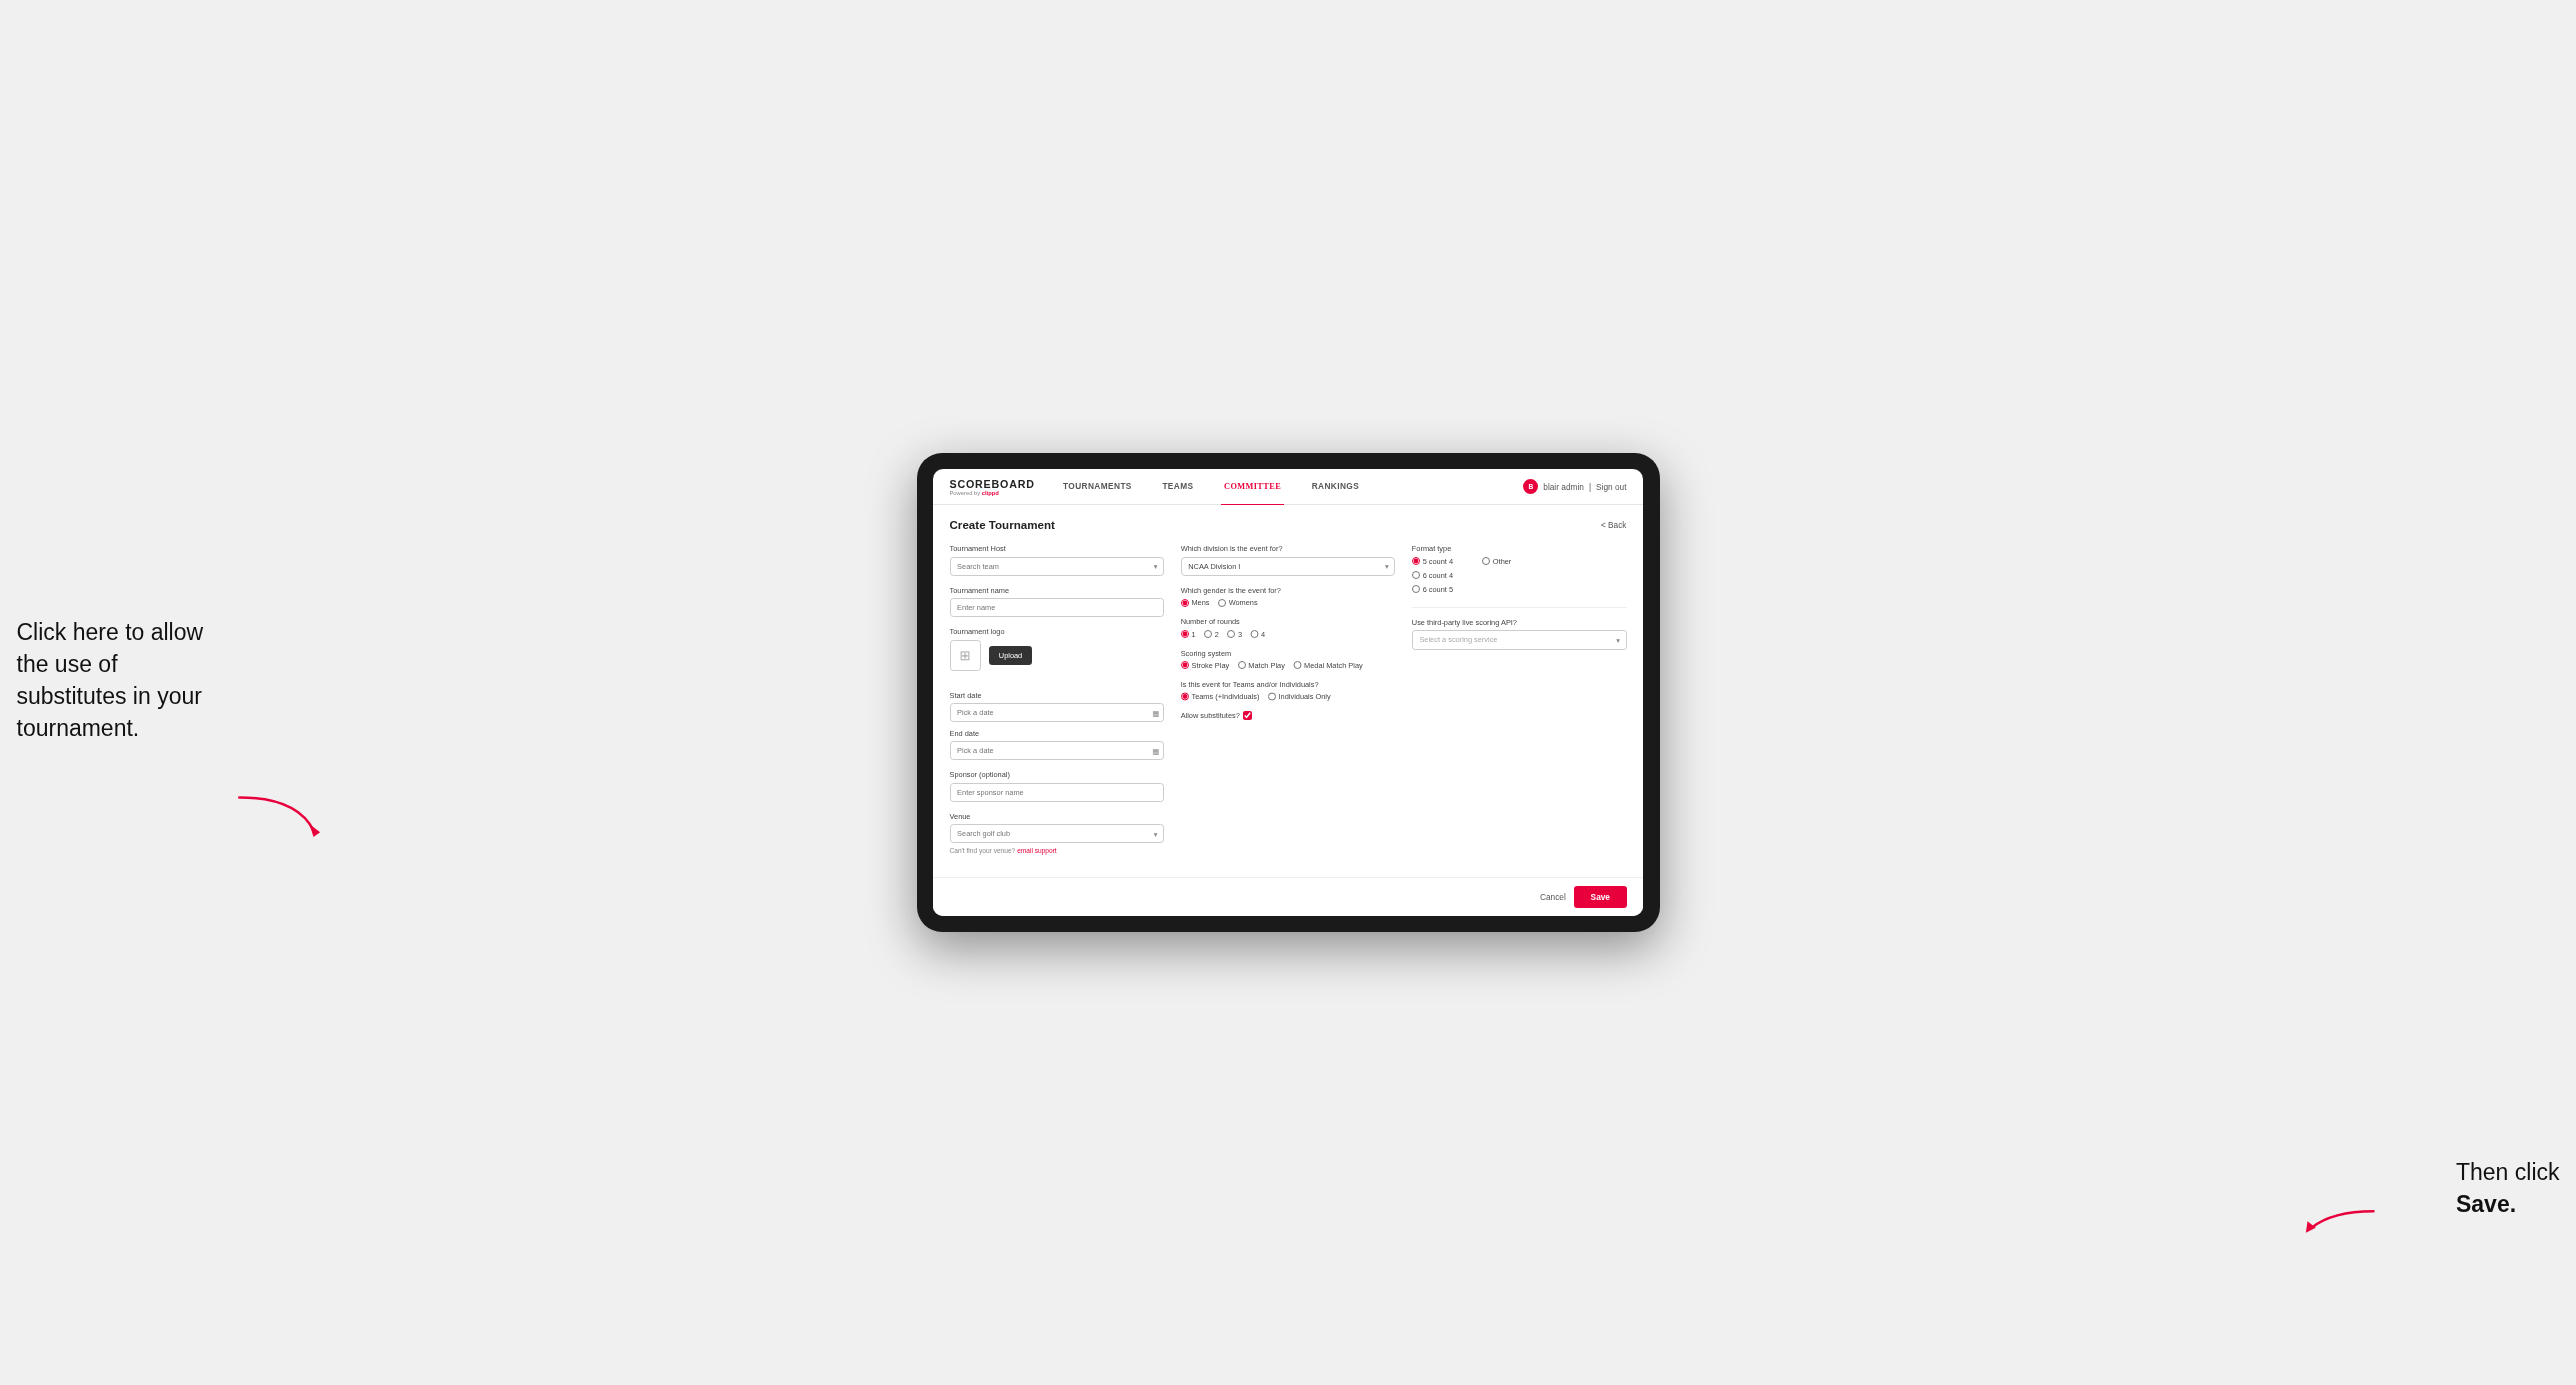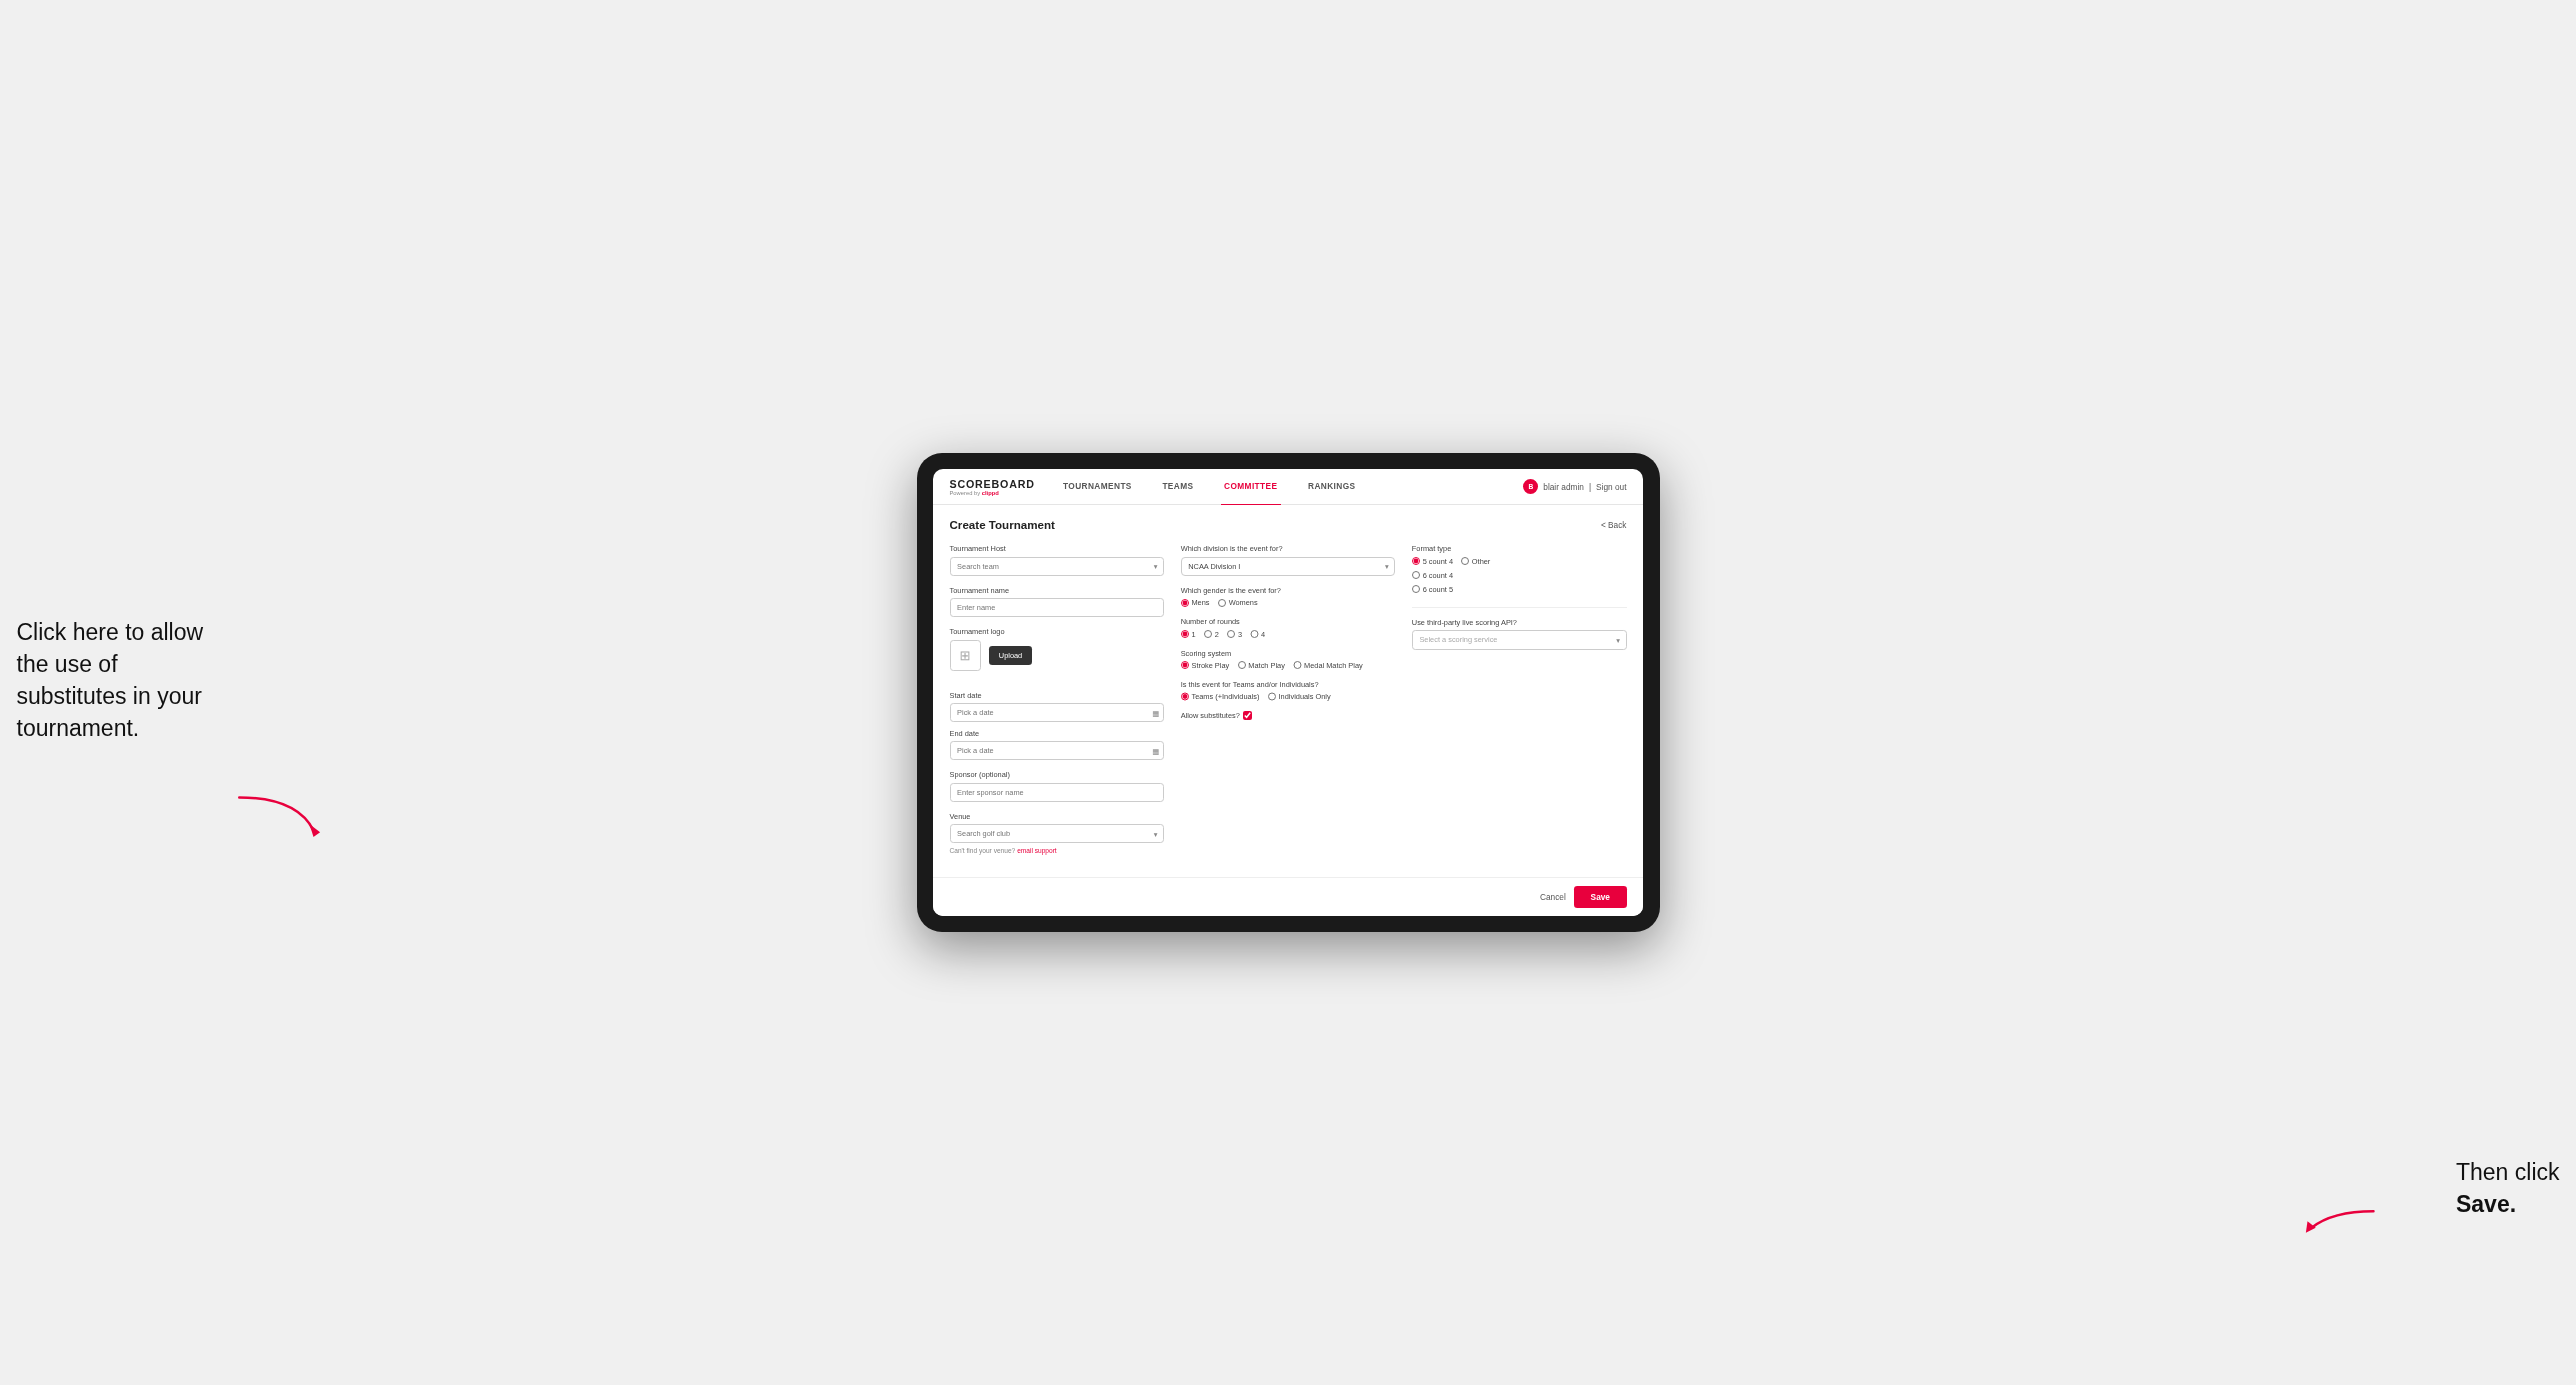--- a/index.html
+++ b/index.html
@@ -109,20 +109,21 @@
       padding: 0 3.3px;
       height: 36px;
       display: flex;
       align-items: center;
       border-bottom: 1.7px solid transparent;
       letter-spacing: 0.4px;
     }
     .nav-link.active {
       color: #e8003d;
       border-bottom-color: #e8003d;
+      font-family: Liberation Serif, serif;
     }
     .nav-user {
       display: flex;
       align-items: center;
       gap: 5px;
       font-size: 8.3px;
       color: #555;
     }
     .nav-avatar {
       width: 15px;
@@ -315,21 +316,21 @@
 
     
     .format-type-group {
       display: flex;
       flex-direction: column;
       gap: 5px;
     }
     .format-row {
       display: flex;
       align-items: center;
-      gap: 8px;
+      gap: 29px;
     }
 
     
     .form-footer {
       display: flex;
       justify-content: flex-end;
       align-items: center;
       gap: 8.3px;
       padding: 8.3px 16.5px;
       border-top: 0.8px solid #eee;

